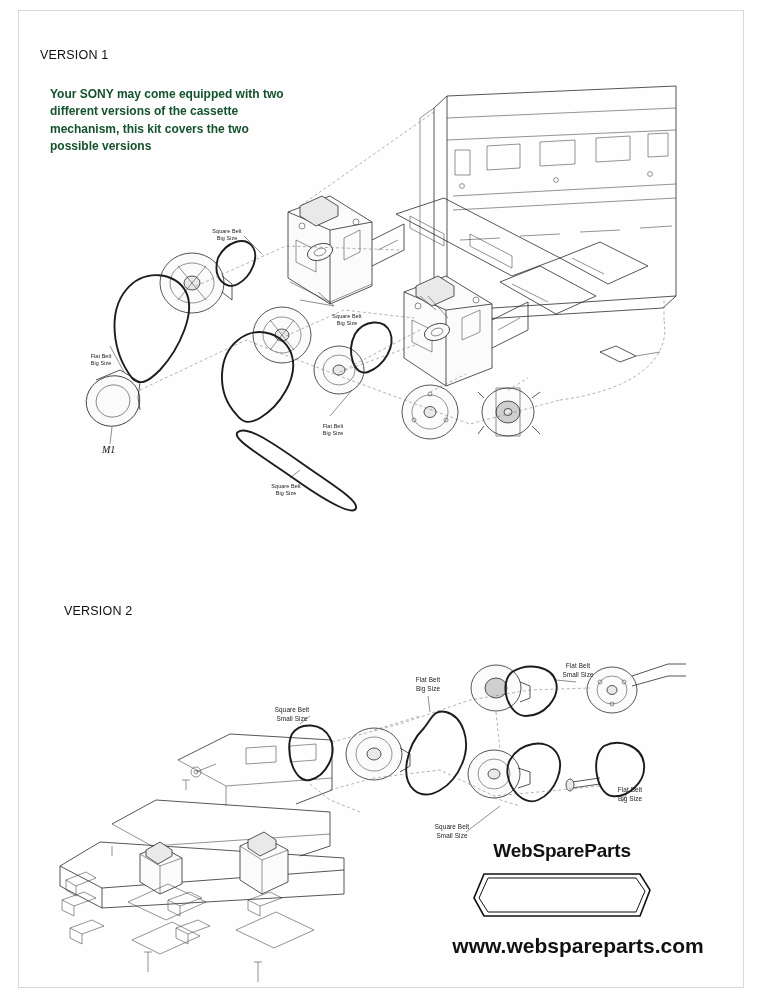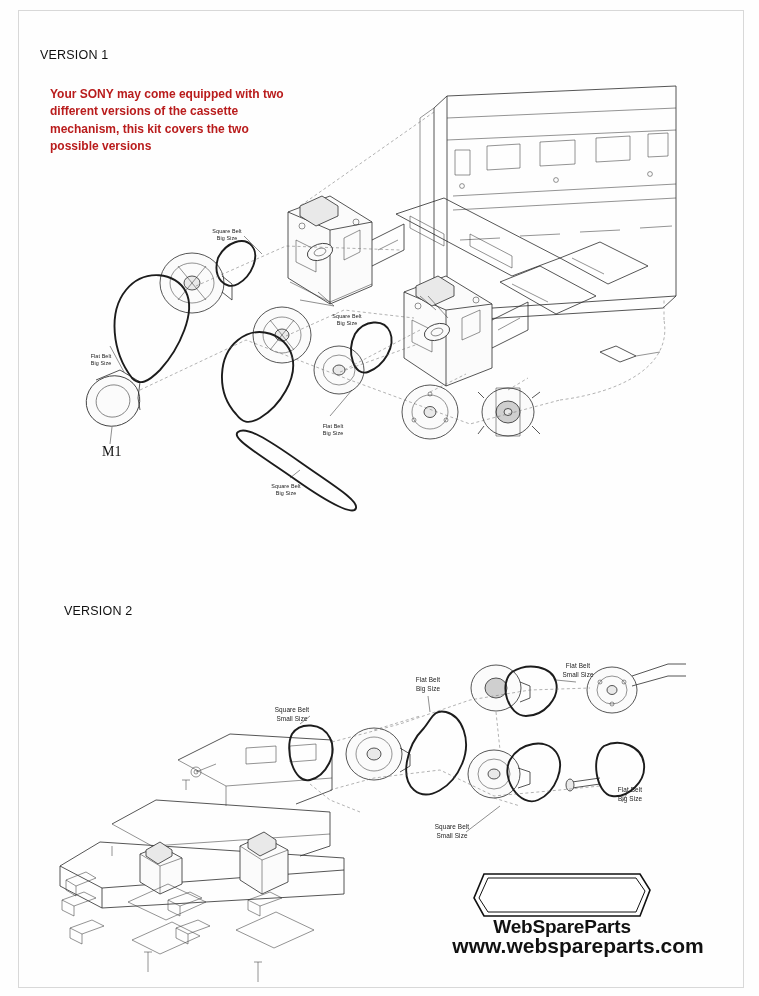--- a/index.html
+++ b/index.html
@@ -25,51 +25,52 @@
     position:absolute;
     font-weight:normal;
     font-size:12.5px;
     letter-spacing:.2px;
     color:#111;
   }
   #v1-heading{left:40px;top:48px;}
   #v2-heading{left:64px;top:604px;}
   .note{
     position:absolute;left:50px;top:86px;width:244px;
-    font-size:12px;font-weight:bold;line-height:1.45;color:#b91c1c;
+    font-size:12px;font-weight:bold;line-height:1.45;color:#14532d;
   }
   .callout{
     position:absolute;
     font-size:5.4px;
     line-height:1.35;
     text-align:center;
     color:#1a1a1a;
     font-family:"Liberation Sans", sans-serif;
     white-space:pre-line;
     letter-spacing:.1px;
   }
   .callout.sz7{font-size:6.4px;}
   .motor-label{
     position:absolute;
-    font-size:14px;
+    font-size:10px;
+    font-style:italic;
     font-family:"Liberation Serif", serif;
     color:#111;
   }
   svg.art{position:absolute;left:0;top:0;width:759px;height:996px;overflow:visible;}
   .ln{fill:none;stroke:#2b2b2b;stroke-width:.8;}
   .ln-thin{fill:none;stroke:#3a3a3a;stroke-width:.55;}
   .ln-dash{fill:none;stroke:#666;stroke-width:.5;stroke-dasharray:3 2.5;}
   .belt{fill:none;stroke:#1c1c1c;stroke-width:1.9;}
   .fillw{fill:#fbfbfb;stroke:#2b2b2b;stroke-width:.8;}
   .fillg{fill:#e9e9e9;stroke:#2b2b2b;stroke-width:.8;}
   .filld{fill:#cfcfcf;stroke:#2b2b2b;stroke-width:.8;}
   .leader{fill:none;stroke:#333;stroke-width:.55;}
   
   .logo-wrap{
-    position:absolute;left:472px;top:904px;width:180px;height:46px;
+    position:absolute;left:472px;top:828px;width:180px;height:46px;
   }
   .logo-text{
     position:absolute;left:0;top:0;width:180px;height:46px;
     display:flex;align-items:center;justify-content:center;
     font-size:19px;font-weight:bold;color:#111;
     font-family:"Liberation Sans", sans-serif;
     letter-spacing:-.2px;
   }
   .site{
     position:absolute;left:440px;top:934px;width:276px;

